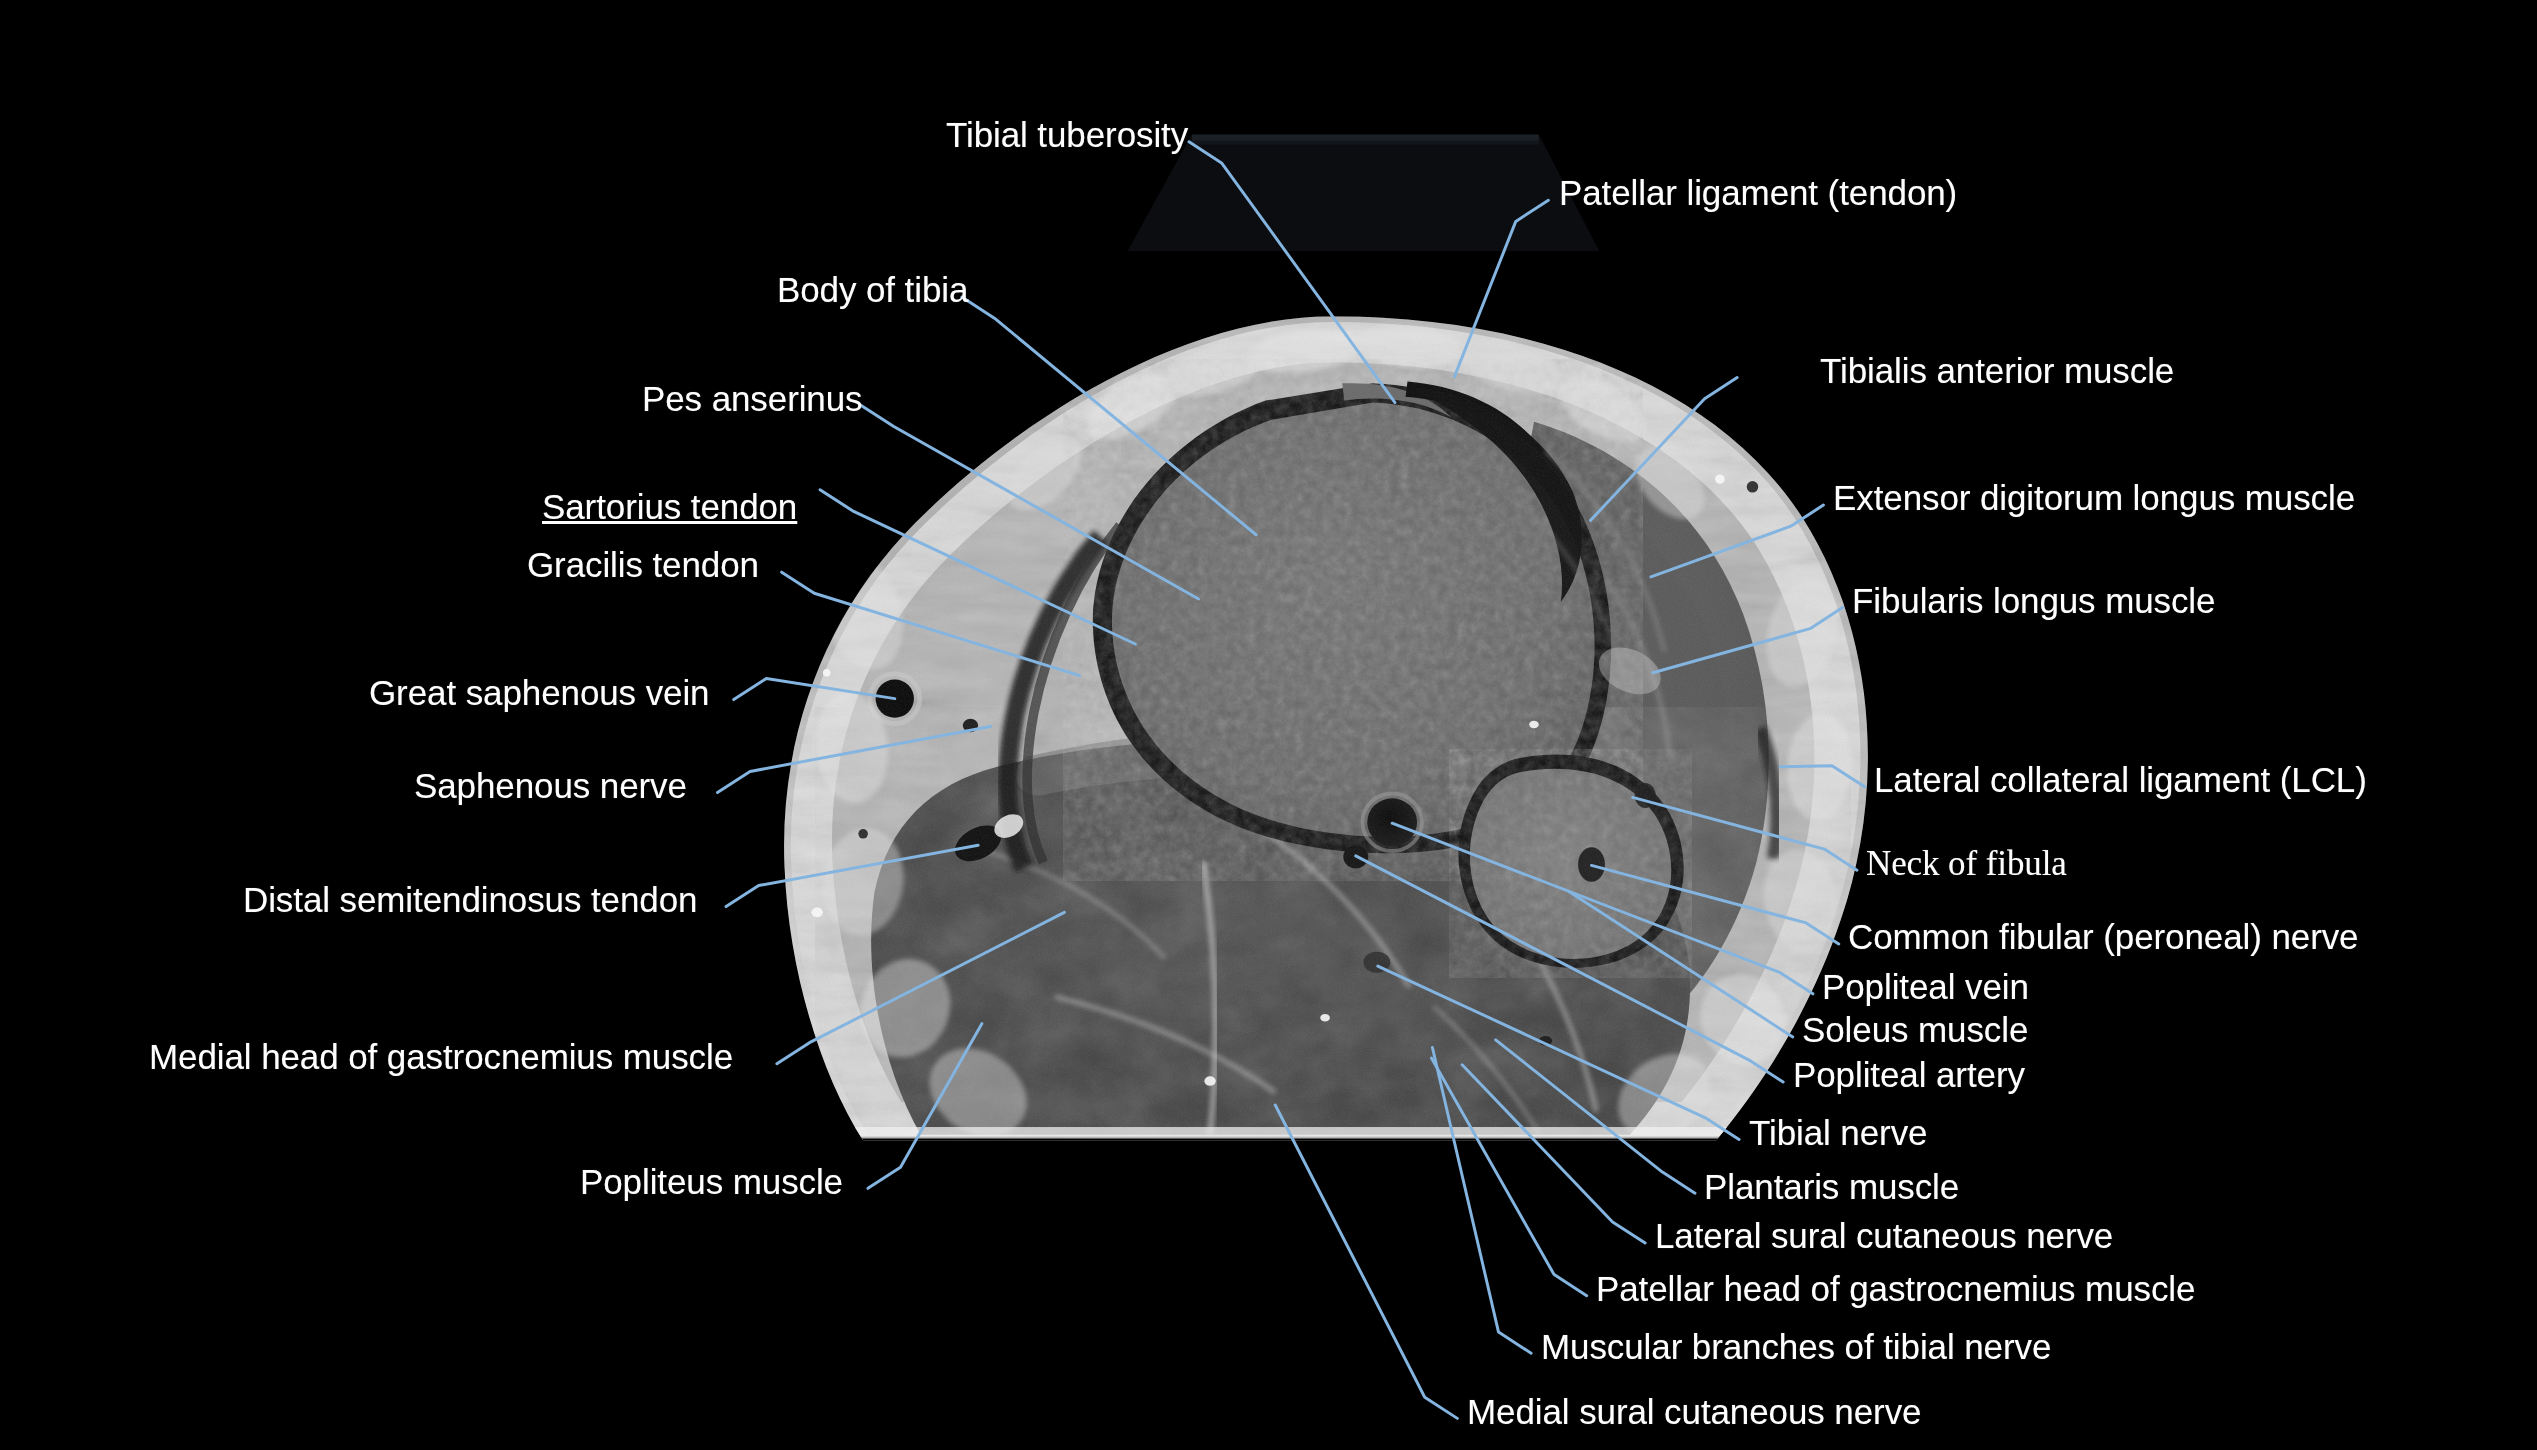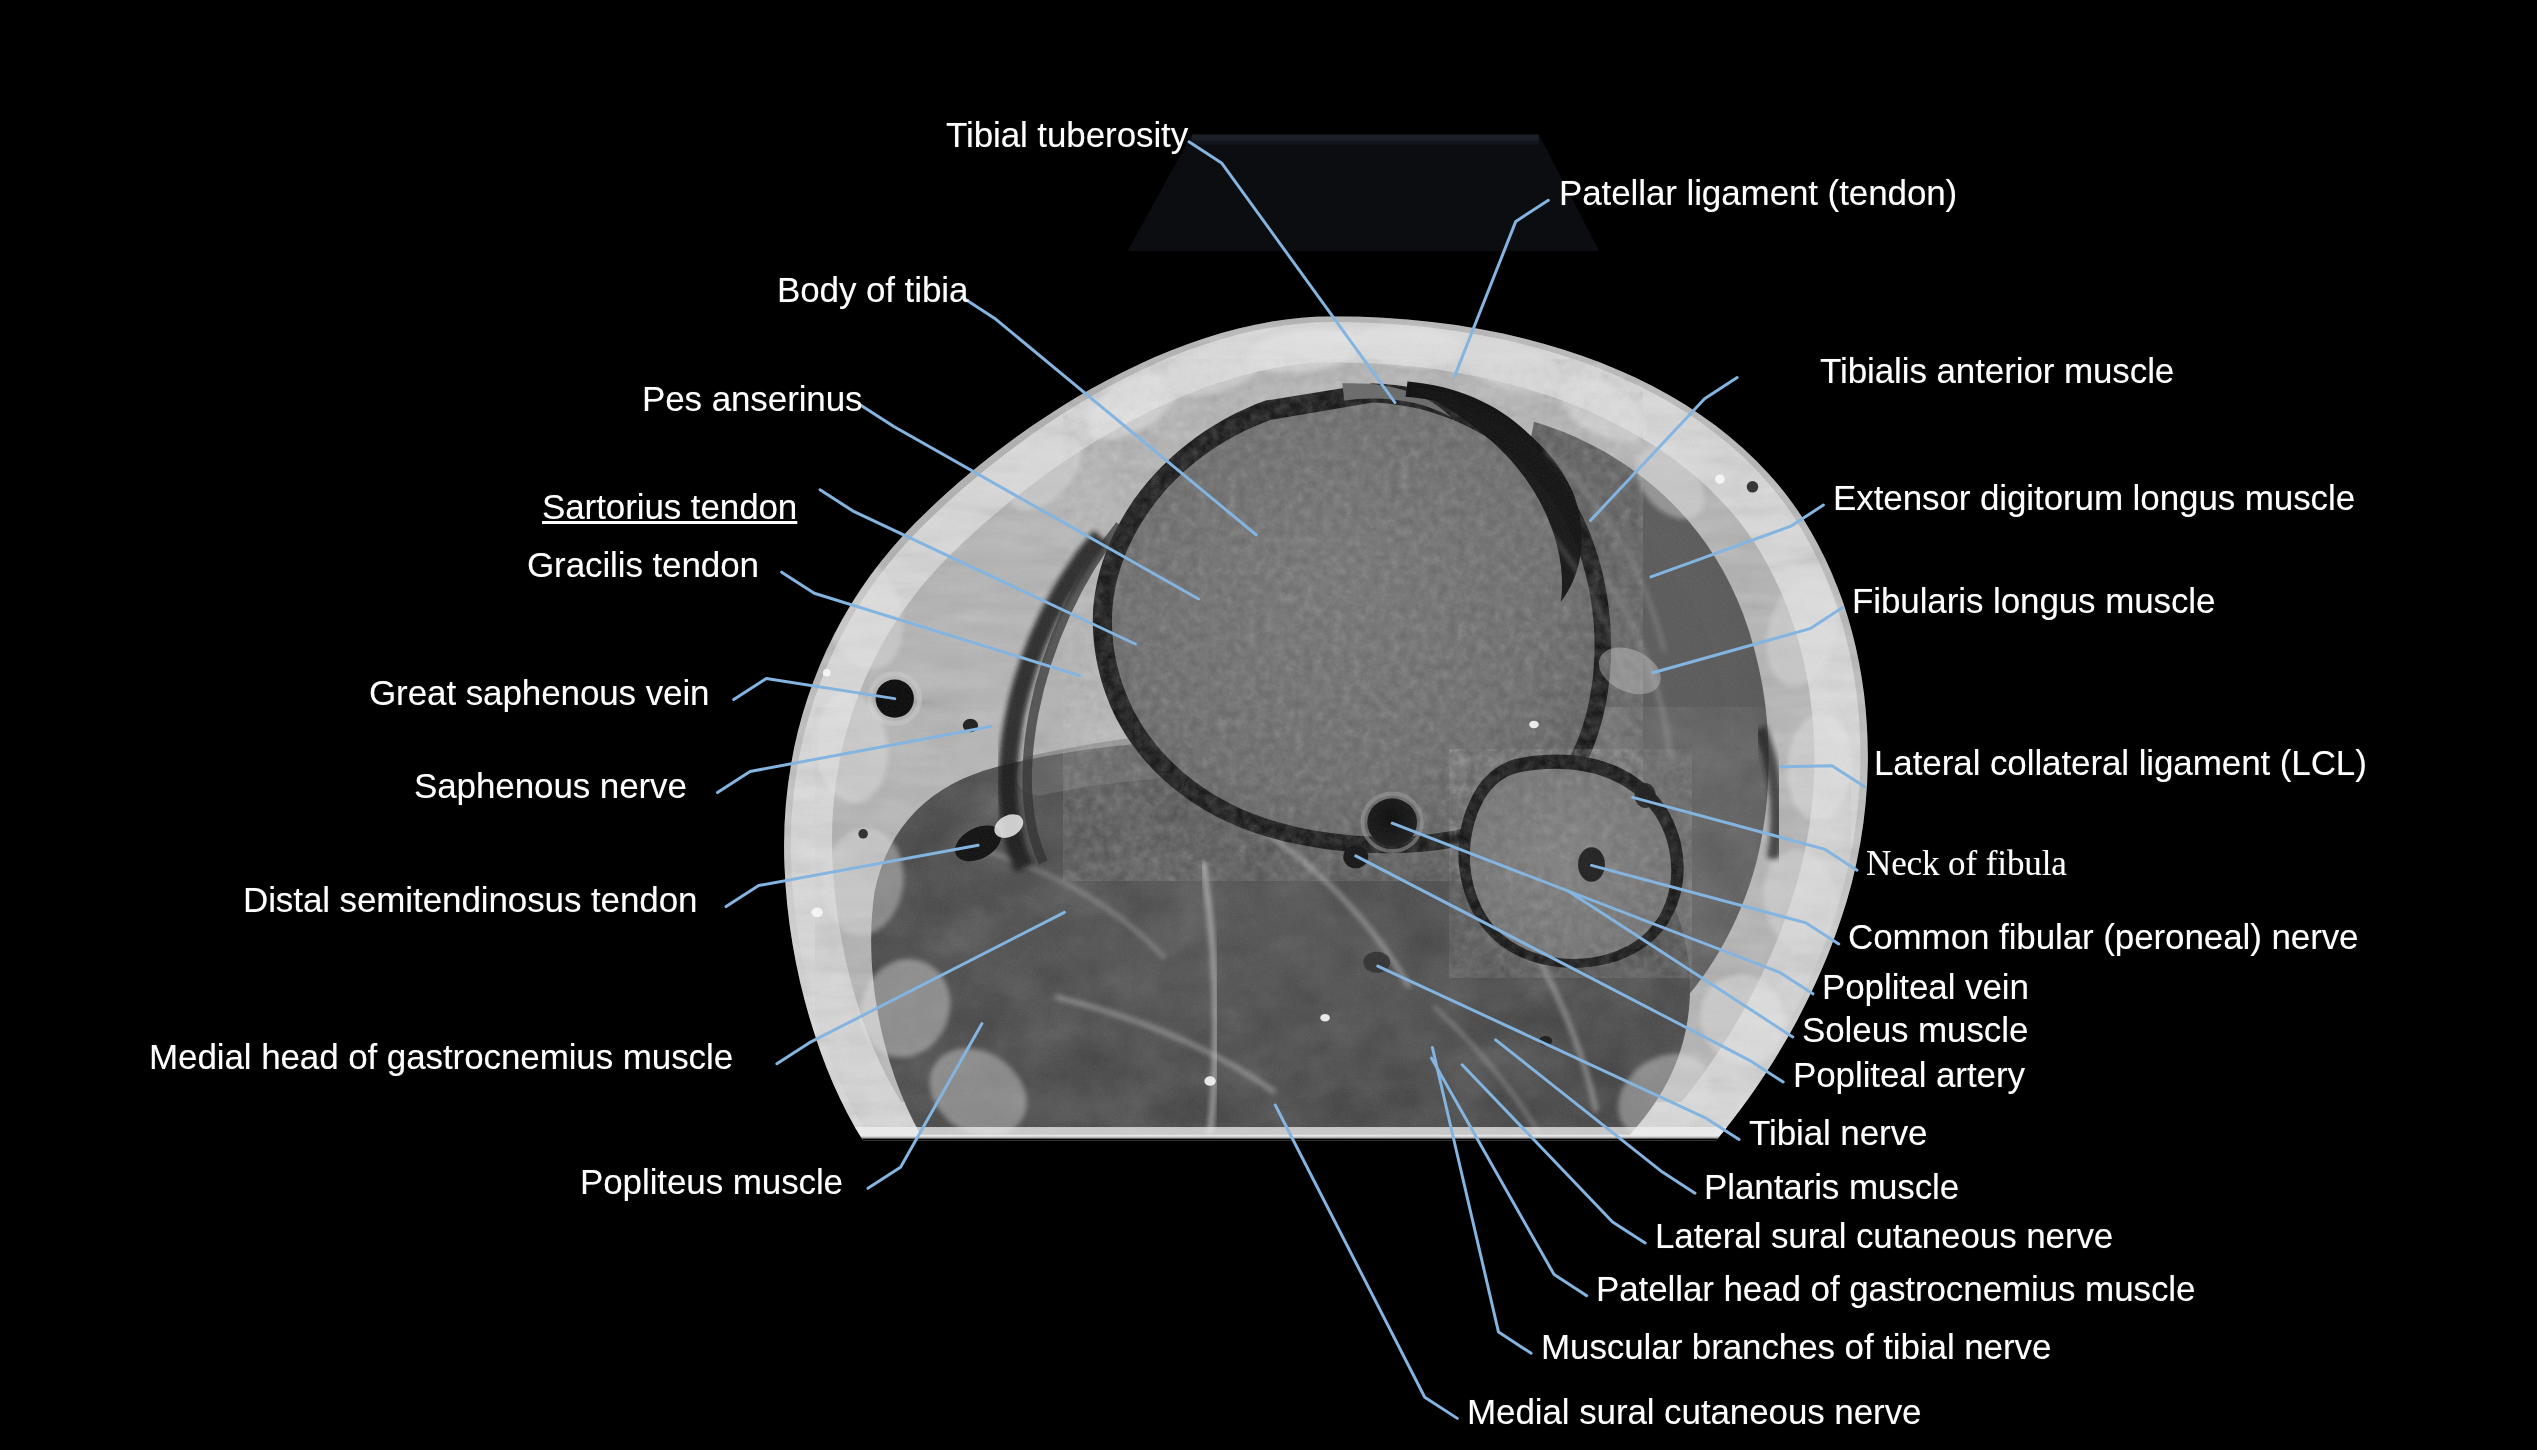--- a/index.html
+++ b/index.html
@@ -334,21 +334,21 @@
       <div class="lbl r" style="left: 1559px; top: 175px;">Patellar ligament (tendon)</div>
       <div class="lbl" style="left: 777px; top: 272px;">Body of tibia</div>
       <div class="lbl r" style="left: 1820px; top: 353px;">Tibialis anterior muscle</div>
       <div class="lbl" style="left: 642px; top: 381px;">Pes anserinus</div>
       <div class="lbl r" style="left: 1833px; top: 480px;">Extensor digitorum longus muscle</div>
       <div class="lbl" style="left: 542px; top: 489px; text-decoration: underline;">Sartorius tendon</div>
       <div class="lbl" style="left: 527px; top: 547px;">Gracilis tendon</div>
       <div class="lbl r" style="left: 1852px; top: 583px;">Fibularis longus muscle</div>
       <div class="lbl" style="left: 369px; top: 675px;">Great saphenous vein</div>
       <div class="lbl" style="left: 414px; top: 768px;">Saphenous nerve</div>
-      <div class="lbl r" style="left: 1874px; top: 745px;">Lateral collateral ligament (LCL)</div>
+      <div class="lbl r" style="left: 1874px; top: 762px;">Lateral collateral ligament (LCL)</div>
       <div class="lbl r" style="left: 1866px; top: 846px; font-family: Liberation Serif, serif;">Neck of fibula</div>
       <div class="lbl" style="left: 243px; top: 882px;">Distal semitendinosus tendon</div>
       <div class="lbl r" style="left: 1848px; top: 919px;">Common fibular (peroneal) nerve</div>
       <div class="lbl r" style="left: 1822px; top: 969px;">Popliteal vein</div>
       <div class="lbl r" style="left: 1802px; top: 1012px;">Soleus muscle</div>
       <div class="lbl r" style="left: 1793px; top: 1057px;">Popliteal artery</div>
       <div class="lbl" style="left: 149px; top: 1039px;">Medial head of gastrocnemius muscle</div>
       <div class="lbl r" style="left: 1749px; top: 1115px;">Tibial nerve</div>
       <div class="lbl r" style="left: 1704px; top: 1169px;">Plantaris muscle</div>
       <div class="lbl" style="left: 580px; top: 1164px;">Popliteus muscle</div>

